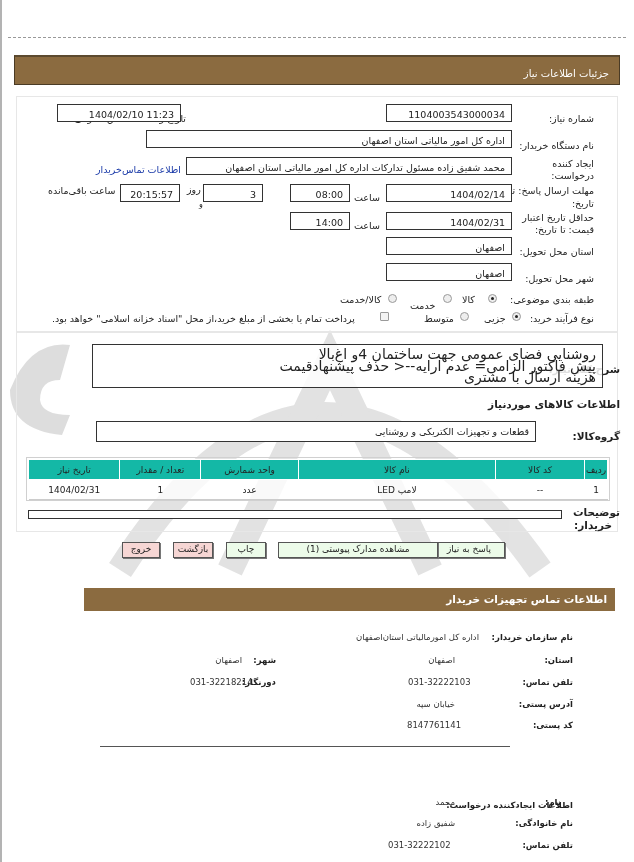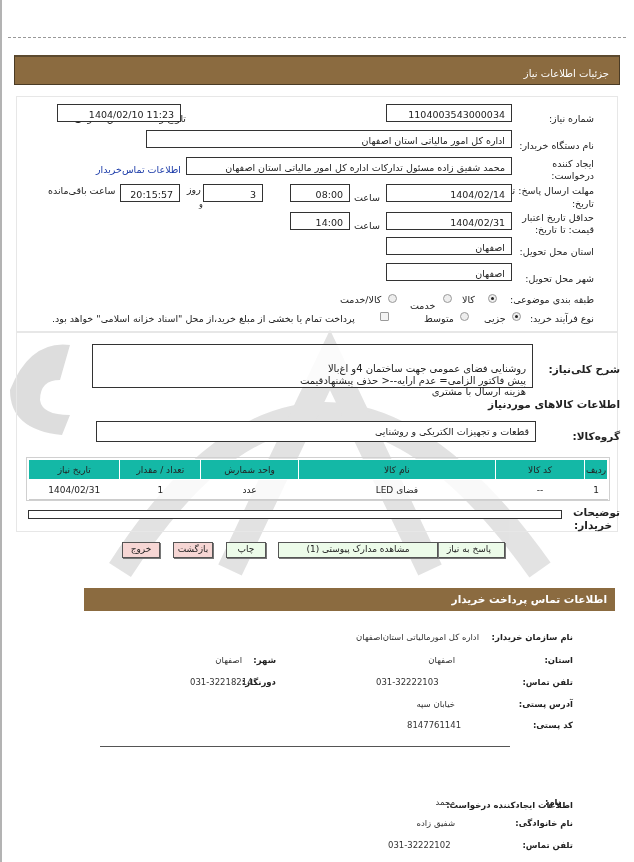--- a/index.html
+++ b/index.html
@@ -17,21 +17,21 @@
   .label { position: absolute; font-size: 9.5px; color: #222; white-space: nowrap; text-align: right; line-height: 12px; }
   .label.bold { font-weight: bold; font-size: 10.5px; }
   .field { position: absolute; border: 1px solid #333; background: #fff; height: 18px; font-size: 9.5px; padding: 4px 6px 0 6px; white-space: nowrap; overflow: hidden; direction: rtl; text-align: right; }
   .field.ltr { direction: ltr; text-align: right; }
   .link { position: absolute; color: #1a3aa8; font-size: 9.5px; white-space: nowrap; cursor: pointer; }
 
   .radio { position: absolute; width: 9px; height: 9px; border-radius: 50%; border: 1px solid #9a9a9a; background: #eee; }
   .radio.on::after { content: ""; position: absolute; left: 2px; top: 2px; width: 3px; height: 3px; border-radius: 50%; background: #222; }
   .checkbox { position: absolute; width: 9px; height: 9px; border: 1px solid #9a9a9a; background: #f3f3f3; border-radius: 1px; }
 
-  .desc-box { position: absolute; left: 92px; top: 344px; width: 441px; height: 44px; border: 1px solid #333; background: rgba(255,255,255,0.85); padding: 18px 6px; font-size: 10px; line-height: 11.5px; text-align: right; }
+  .desc-box { position: absolute; left: 92px; top: 344px; width: 511px; height: 44px; border: 1px solid #333; background: rgba(255,255,255,0.85); padding: 4px 6px; font-size: 14px; line-height: 11.5px; text-align: right; }
 
   table.items { position: absolute; left: 28px; top: 459px; width: 580px; border-collapse: collapse; font-size: 9px; }
   table.items th { background: #14b8a6; color: #222; font-weight: normal; height: 20px; border: 1px solid #fff; text-align: center; }
   table.items td { height: 20px; text-align: center; border-bottom: 1px solid #ccc; background: rgba(255,255,255,0.8); }
   .tbl-wrap { position: absolute; left: 26px; top: 457px; width: 584px; height: 44px; border: 1px solid #d0d0d0; }
 
   .buyer-notes { position: absolute; left: 28px; top: 510px; width: 534px; height: 9px; border: 1px solid #333; background: #fff; }
 
   .btn { position: absolute; top: 542px; height: 16px; border: 1px solid #555; font-size: 9px; text-align: center; line-height: 13px; cursor: pointer; box-shadow: 1px 1px 0 #777; }
   .btn.green { background: #ecfbe9; }
@@ -142,52 +142,52 @@
       <th style="width:190px;">نام کالا</th>
       <th style="width:94px;">واحد شمارش</th>
       <th style="width:78px;">تعداد / مقدار</th>
       <th style="width:88px;">تاریخ نیاز</th>
     </tr>
   </thead>
   <tbody>
     <tr>
       <td>1</td>
       <td>--</td>
-      <td>فضای LED</td>
+      <td>لامپ LED</td>
       <td>عدد</td>
       <td>1</td>
       <td>1404/02/31</td>
     </tr>
   </tbody>
 </table>
 
 <span class="label bold" style="right:14px;top:506px;">توضیحات</span>
 <span class="label bold" style="right:22px;top:519px;">خریدار:</span>
 <div class="buyer-notes"></div>
 
 <div class="btn green" style="left:433px;width:72px;">پاسخ به نیاز</div>
 <div class="btn green" style="left:278px;width:160px;">مشاهده مدارک پیوستی (1)</div>
 <div class="btn green" style="left:226px;width:40px;">چاپ</div>
 <div class="btn red" style="left:173px;width:40px;">بازگشت</div>
 <div class="btn red" style="left:122px;width:38px;">خروج</div>
 
 <div class="section-bar">
-  <span>اطلاعات تماس پرداخت خریدار</span>
+  <span>اطلاعات تماس تجهیزات خریدار</span>
 </div>
 
 <span class="ci-label bold" style="right:61px;top:632px;">نام سازمان خریدار:</span>
 <span class="ci-val" style="right:155px;top:632px;">اداره کل امورمالیاتی استان‌اصفهان</span>
 
 <span class="ci-label bold" style="right:61px;top:655px;">استان:</span>
 <span class="ci-val" style="right:179px;top:655px;">اصفهان</span>
 <span class="ci-label bold" style="right:358px;top:655px;">شهر:</span>
 <span class="ci-val" style="right:392px;top:655px;">اصفهان</span>
 
 <span class="ci-label bold" style="right:61px;top:677px;">تلفن تماس:</span>
-<span class="ci-val" style="left:376px;top:677px;">031-32222103</span>
+<span class="ci-val" style="left:408px;top:677px;">031-32222103</span>
 <span class="ci-label bold" style="right:358px;top:677px;">دورنگار:</span>
 <span class="ci-val" style="left:190px;top:677px;">031-32218214</span>
 
 <span class="ci-label bold" style="right:61px;top:699px;">آدرس پستی:</span>
 <span class="ci-val" style="right:179px;top:699px;">خیابان سپه</span>
 
 <span class="ci-label bold" style="right:61px;top:720px;">کد پستی:</span>
 <span class="ci-val" style="left:407px;top:720px;">8147761141</span>
 
 <div class="hr"></div>

